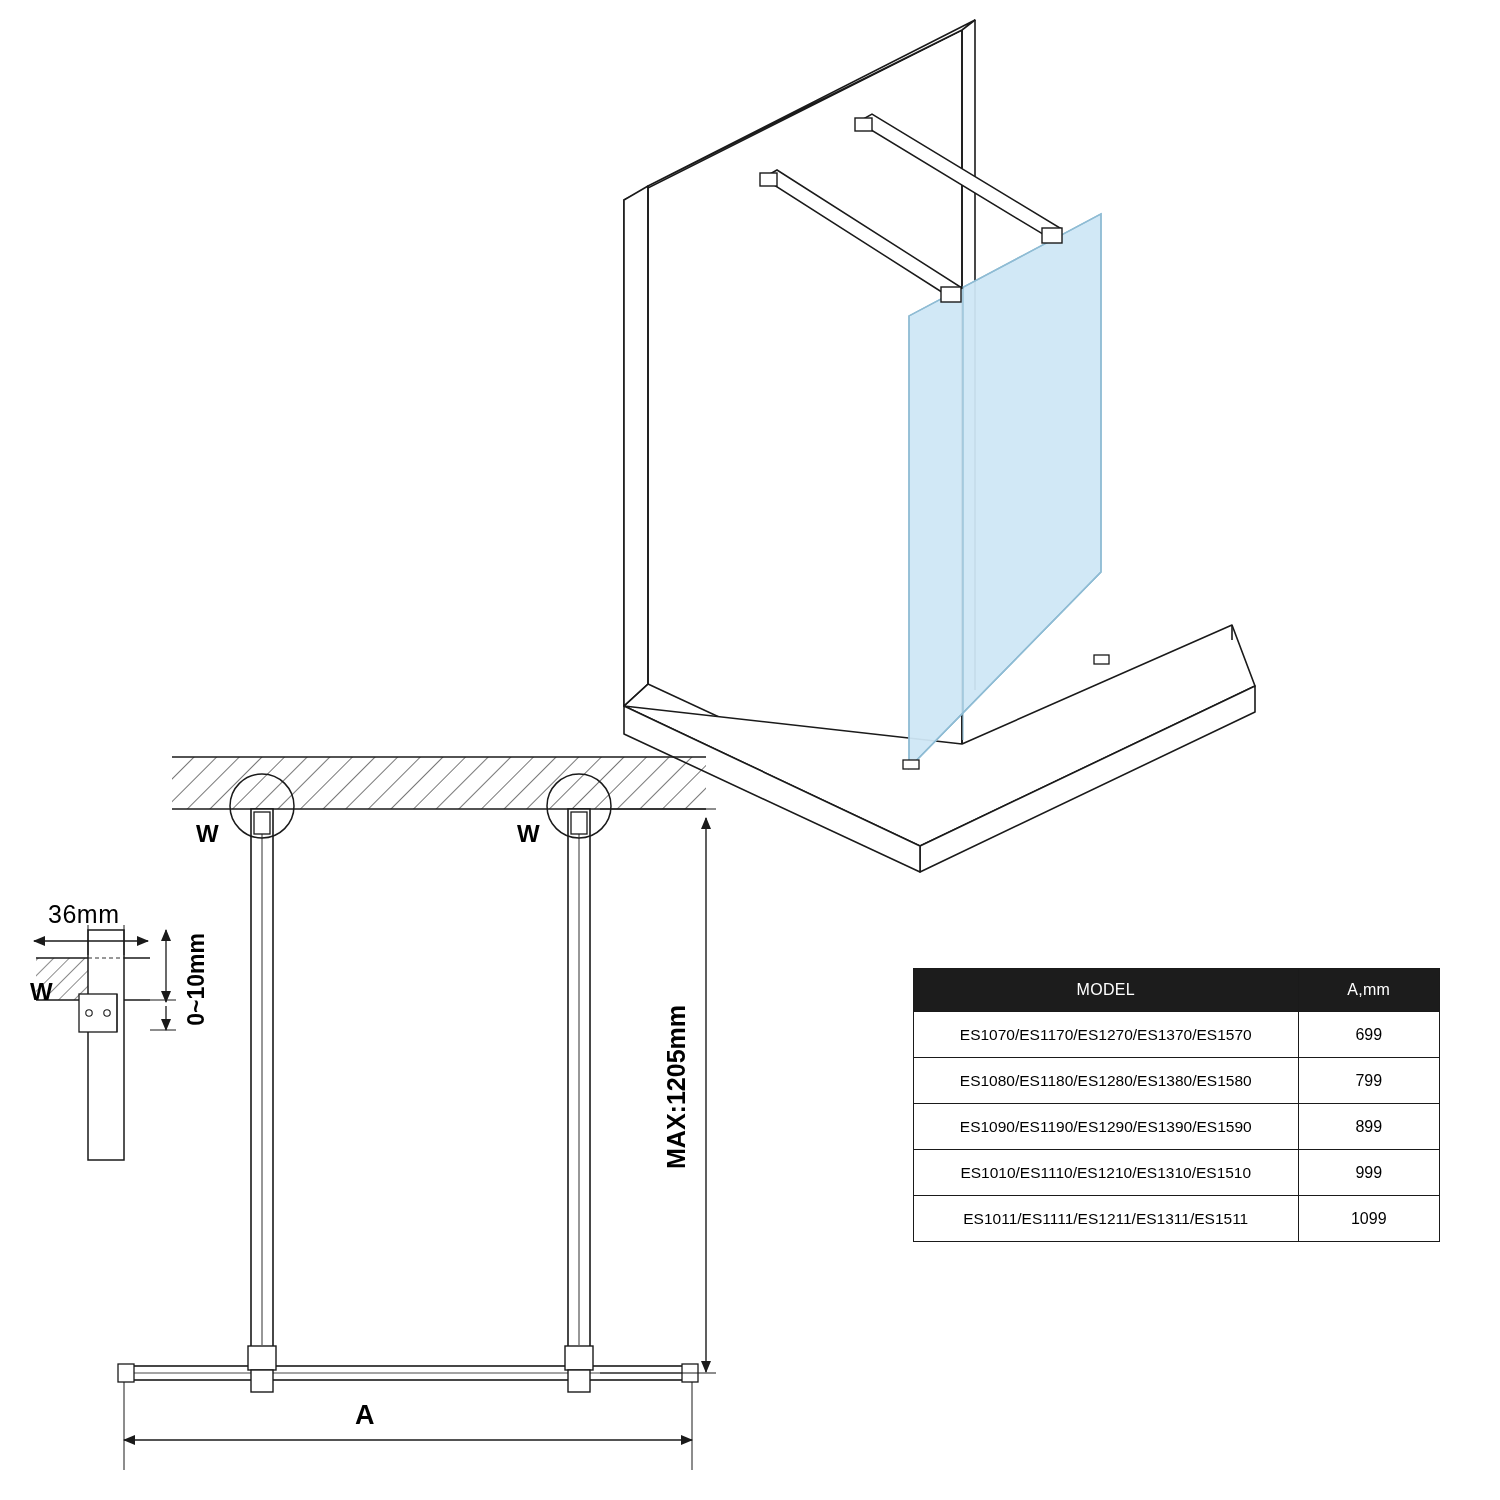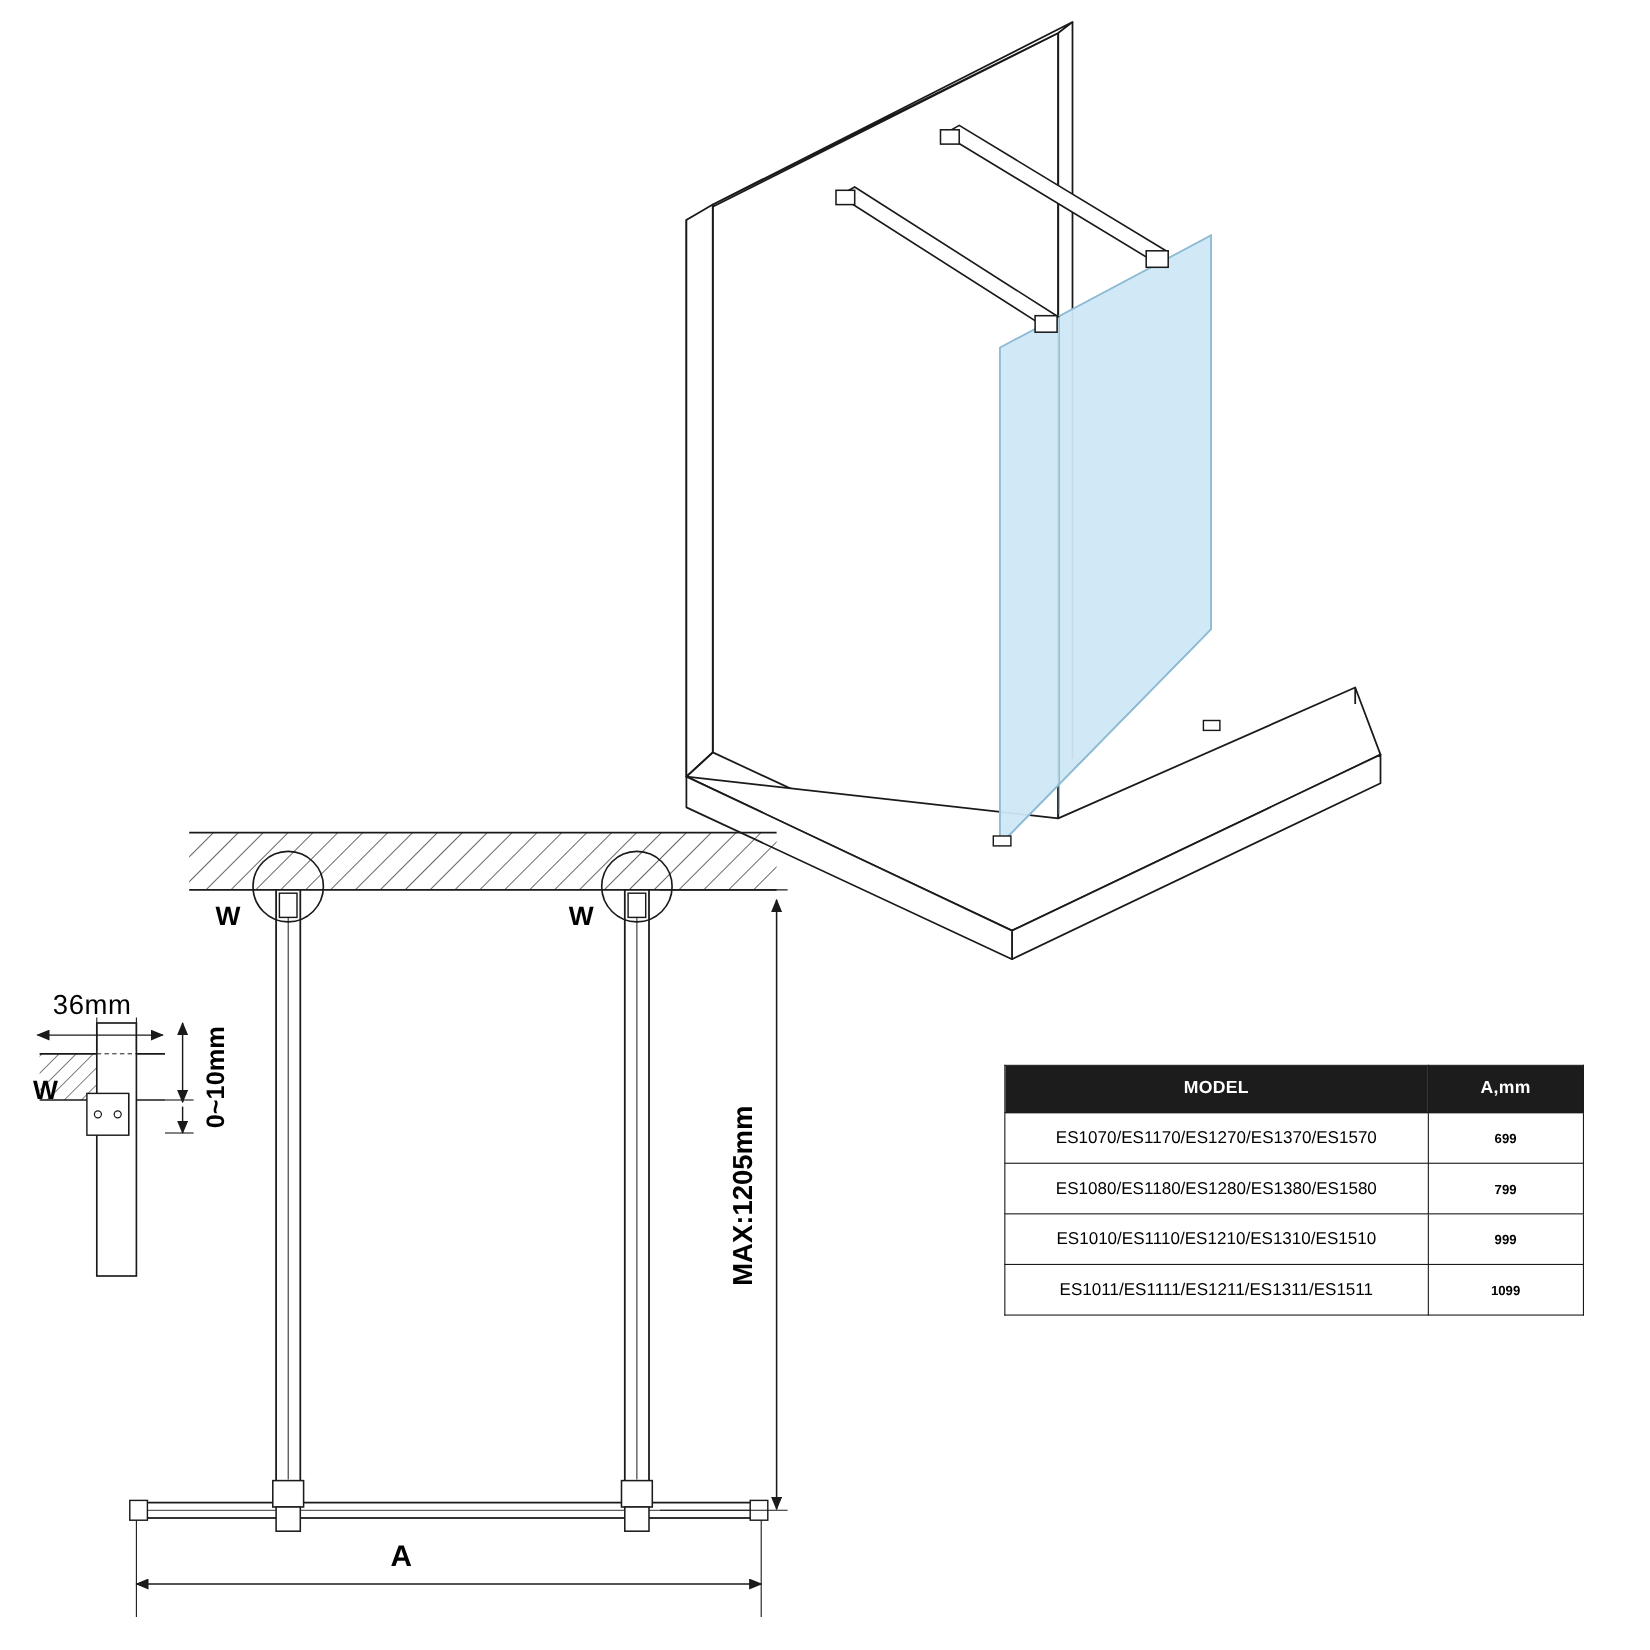--- a/index.html
+++ b/index.html
@@ -42,29 +42,29 @@
     border: 1px solid #1a1a1a;
     padding: 0;
     height: 45px;
     text-align: center;
     vertical-align: middle;
     font-weight: normal;
   }
   .spec-table thead th {
     background: #1c1c1c;
     color: #ffffff;
-    font-weight: bold;
+    font-weight: normal;
     font-size: 16px;
     height: 42px;
     letter-spacing: 0.3px;
   }
   .spec-table col.c-model { width: 385px; }
   .spec-table col.c-a { width: 142px; }
   .spec-table td.model-cell { font-size: 15.5px; }
-  .spec-table td.a-cell { font-size: 12px; font-weight: bold; }
+  .spec-table td.a-cell { font-size: 16px; }
 
   
   .lbl {
     position: absolute;
     font-family: "Liberation Sans", sans-serif;
     color: #000;
     white-space: nowrap;
   }
   .lbl-36mm {
     left: 48px;
@@ -255,20 +255,24 @@
     <tbody>
       <tr>
         <td class="model-cell">ES1070/ES1170/ES1270/ES1370/ES1570</td>
         <td class="a-cell">699</td>
       </tr>
       <tr>
         <td class="model-cell">ES1080/ES1180/ES1280/ES1380/ES1580</td>
         <td class="a-cell">799</td>
       </tr>
       <tr>
+        <td class="model-cell">ES1090/ES1190/ES1290/ES1390/ES1590</td>
+        <td class="a-cell">899</td>
+      </tr>
+      <tr>
         <td class="model-cell">ES1010/ES1110/ES1210/ES1310/ES1510</td>
         <td class="a-cell">999</td>
       </tr>
       <tr>
         <td class="model-cell">ES1011/ES1111/ES1211/ES1311/ES1511</td>
         <td class="a-cell">1099</td>
       </tr>
     </tbody>
   </table>
 

